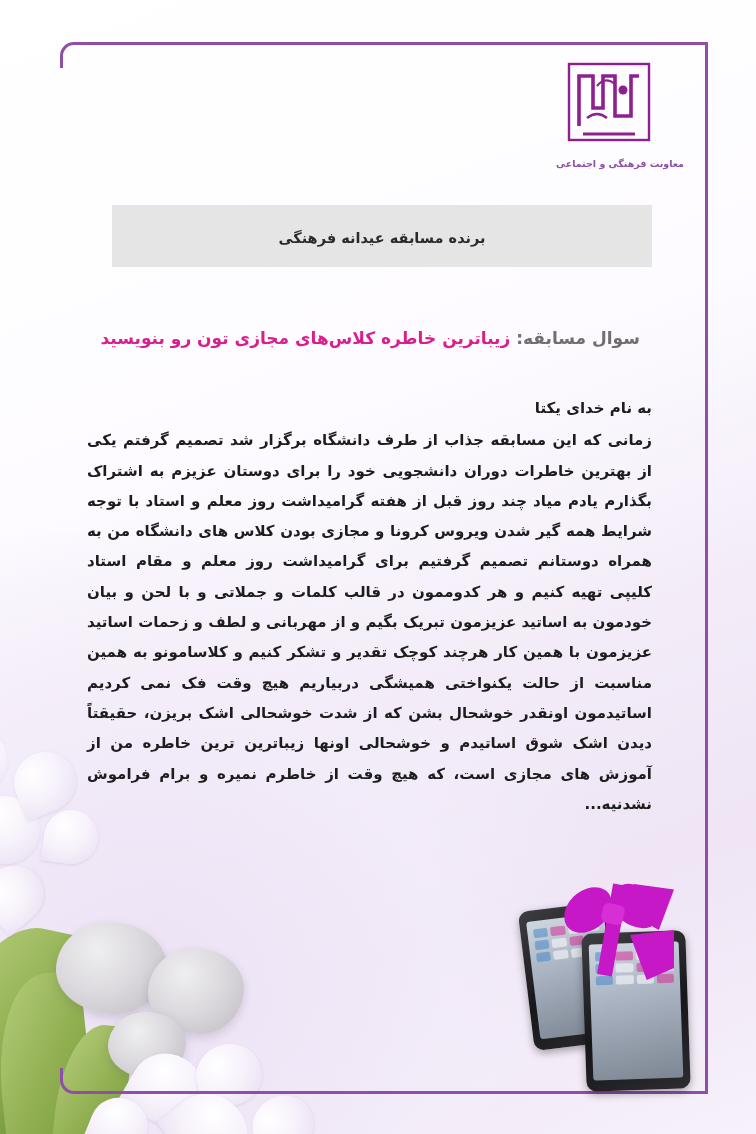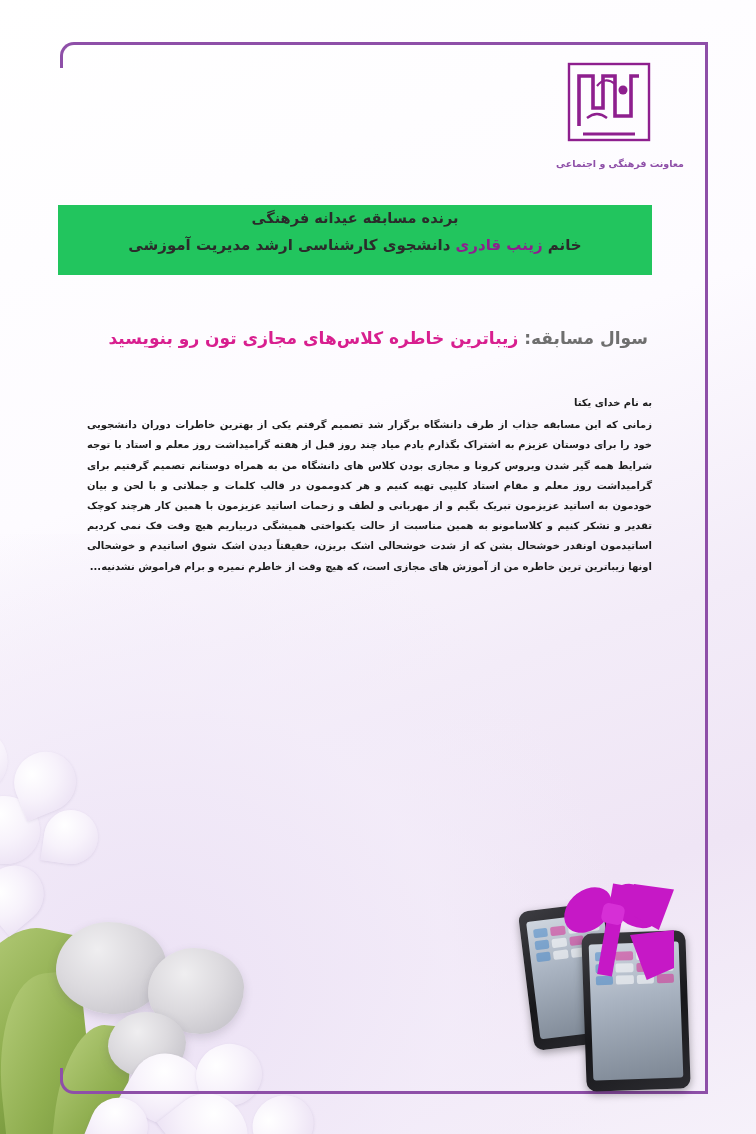--- a/index.html
+++ b/index.html
@@ -101,23 +101,23 @@
     color: #8e4fa8;
     letter-spacing: 0.3px;
     font-weight: bold;
   }
 
   
   .winner-banner {
     position: absolute;
     top: 205px;
     right: 104px;
-    width: 594px;
-    background: #22c55e;
-    padding: 0 18px 15px;
+    width: 540px;
+    background: #e5e5e5;
+    padding: 20px 18px 15px;
     text-align: center;
     line-height: 1.85;
   }
   .winner-line1 {
     font-size: 14.5px;
     font-weight: bold;
     color: #2b2b2b;
   }
   .winner-line2 {
     font-size: 15px;
@@ -125,40 +125,40 @@
     color: #2b2b2b;
   }
   .winner-name {
     color: #8e1f8e;
   }
 
   
   .question-row {
     position: absolute;
     top: 325px;
-    right: 108px;
+    right: 116px;
     width: 560px;
     text-align: right;
     font-size: 17px;
     font-weight: bold;
     line-height: 1.6;
     white-space: nowrap;
   }
   .question-label { color: #6f6f6f; }
   .question-text { color: #d81f8f; }
 
   
   .body-text {
     position: absolute;
     top: 393px;
     right: 104px;
     width: 565px;
     text-align: justify;
     text-align-last: right;
-    font-size: 10px;
+    font-size: 15px;
     line-height: 2.02;
     font-weight: bold;
     color: #1d1d1d;
     letter-spacing: 0.2px;
   }
   .body-text p { margin-bottom: 0; }
   .body-text .lead { margin-bottom: 2px; }
 
   
   .devices {
@@ -264,23 +264,20 @@
       <path d="M24 62 q10 -8 20 0" fill="none" stroke="#8e1f8e" stroke-width="2.4"></path>
       <circle cx="60" cy="34" r="4.5" fill="#8e1f8e"></circle>
       <path d="M34 30 q8 -10 18 -2" fill="none" stroke="#8e1f8e" stroke-width="2.2"></path>
     </svg>
   </div>
   <div class="logo-caption">معاونت فرهنگی و اجتماعی</div>
 </div>
 
 <div class="winner-banner">
   <div class="winner-line1">برنده مسابقه عیدانه فرهنگی</div>
-  <div class="winner-line2">
-    <span>خانم </span><span class="winner-name">زینب قادری</span><span> دانشجوی کارشناسی ارشد مدیریت آموزشی</span>
-  </div>
 </div>
 
 <div class="question-row">
   <span class="question-label">سوال مسابقه:</span>
   <span class="question-text">زیباترین خاطره کلاس‌های مجازی تون رو بنویسید</span>
 </div>
 
 <div class="body-text">
   <p class="lead">به نام خدای یکتا</p>
   <p>زمانی که این مسابقه جذاب از طرف دانشگاه برگزار شد تصمیم گرفتم یکی از بهترین خاطرات دوران دانشجویی خود را برای دوستان عزیزم به اشتراک بگذارم یادم میاد چند روز قبل از هفته گرامیداشت روز معلم و استاد با توجه شرایط همه گیر شدن ویروس کرونا و مجازی بودن کلاس های دانشگاه من به همراه دوستانم تصمیم گرفتیم برای گرامیداشت روز معلم و مقام استاد کلیپی تهیه کنیم و هر کدوممون در قالب کلمات و جملاتی و با لحن و بیان خودمون به اساتید عزیزمون تبریک بگیم و از مهربانی و لطف و زحمات اساتید عزیزمون با همین کار هرچند کوچک تقدیر و تشکر کنیم و کلاسامونو به همین مناسبت از حالت یکنواختی همیشگی دربیاریم هیچ وقت فک نمی کردیم اساتیدمون اونقدر خوشحال بشن که از شدت خوشحالی اشک بریزن، حقیقتاً دیدن اشک شوق اساتیدم و خوشحالی اونها زیباترین ترین خاطره من از آموزش های مجازی است، که هیچ وقت از خاطرم نمیره و برام فراموش نشدنیه...</p>

